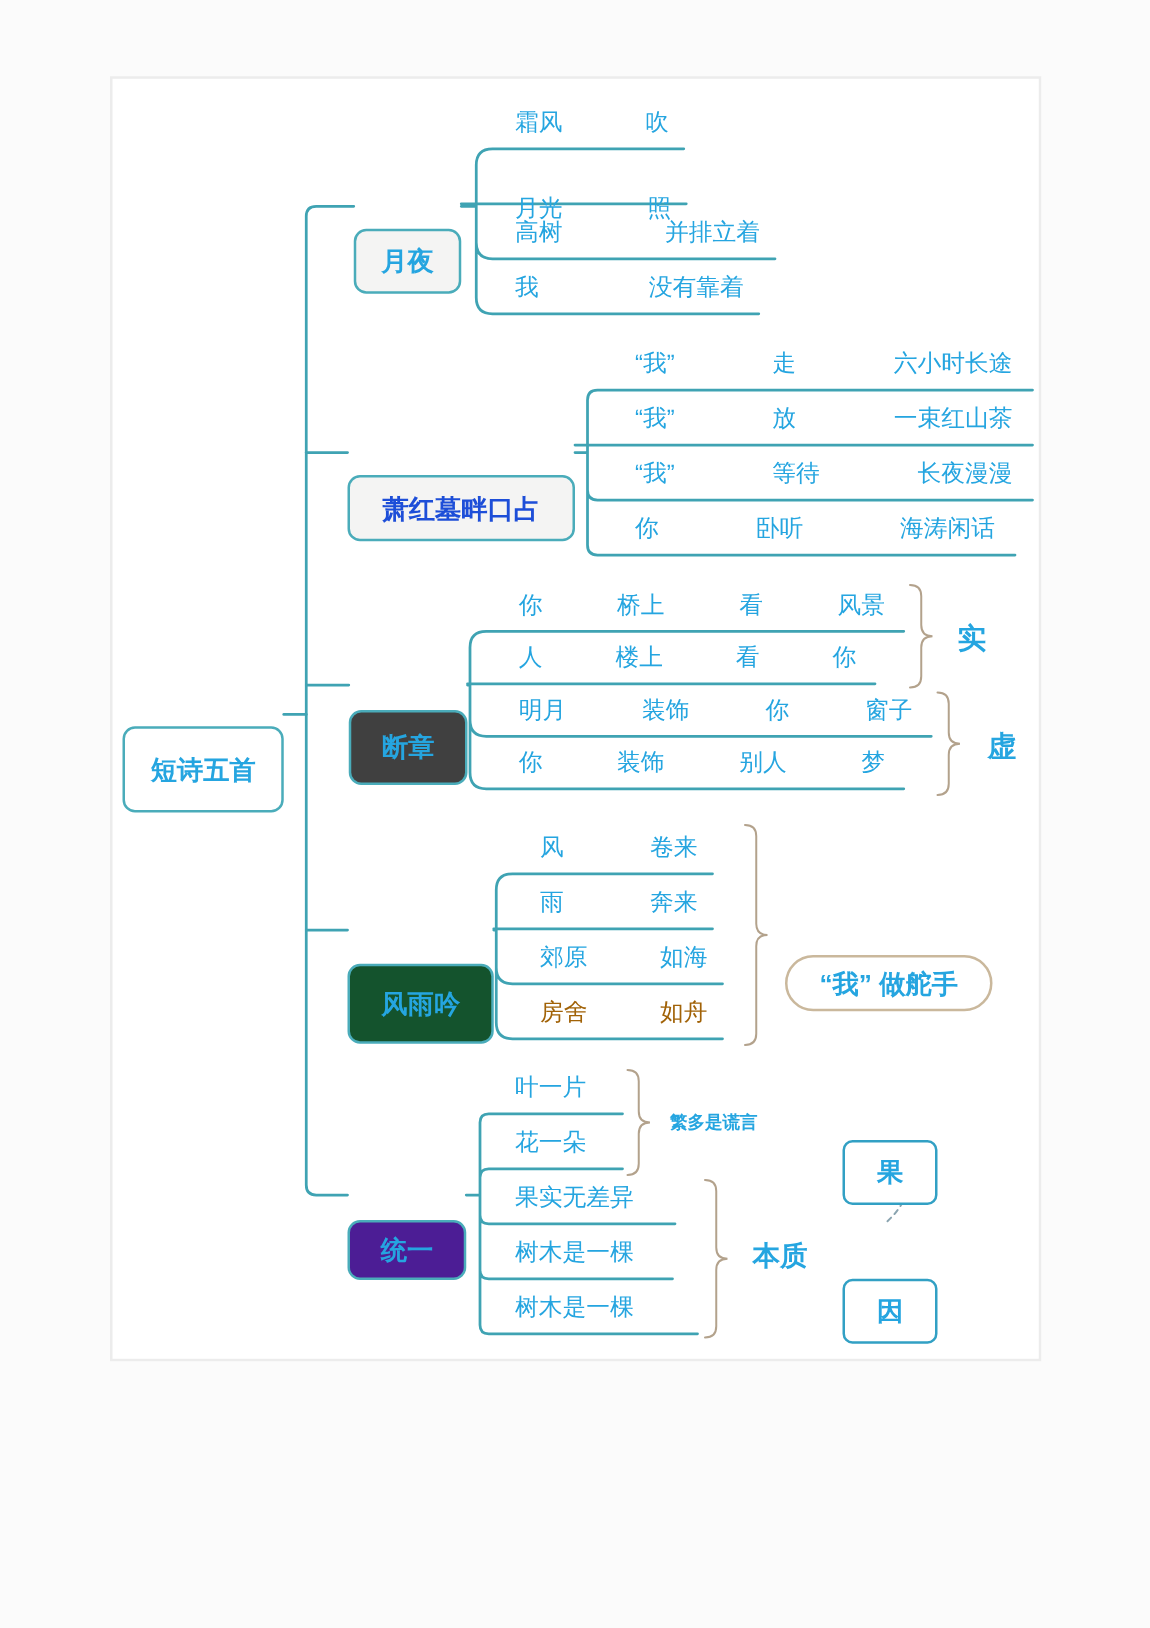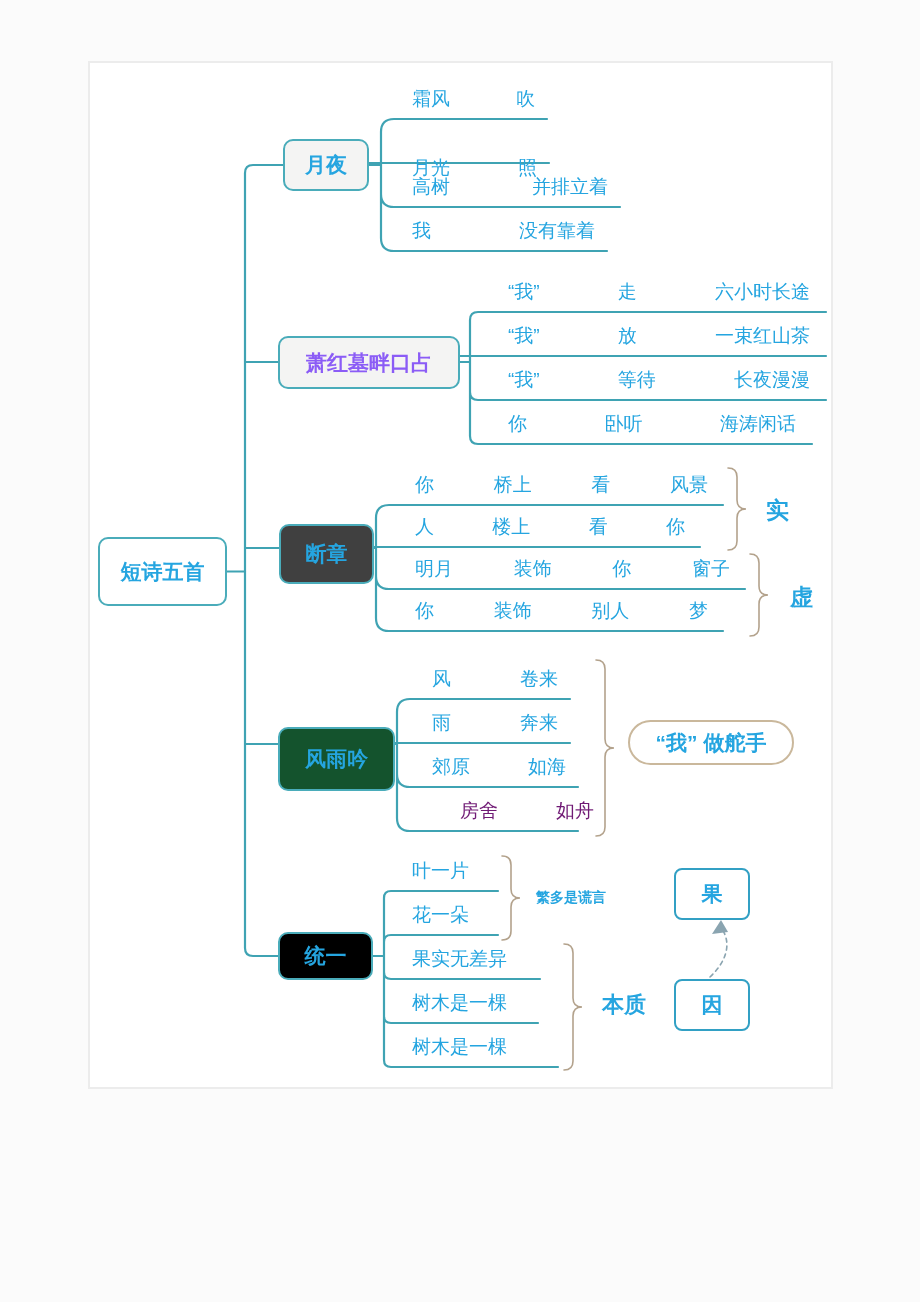--- a/index.html
+++ b/index.html
@@ -2,21 +2,21 @@
 <html><head>
 <meta charset="utf-8">
 <style>
   html,body{margin:0;padding:0;background:#fbfbfb;}
   #canvas{position:relative;width:920px;height:1302px;background:#fbfbfb;overflow:hidden;
           font-family:"Liberation Sans","DejaVu Sans",sans-serif;}
   #page{position:absolute;background:#ffffff;border:2px solid #ececec;box-sizing:border-box;}
   #connector-svg{position:absolute;left:0;top:0;}
   .topic{position:absolute;display:flex;align-items:center;justify-content:center;
          border:2px solid;border-radius:10px;font-weight:bold;box-sizing:border-box;
-         font-size:21px;white-space:nowrap;}
+         font-size:21px;white-space:nowrap;margin-top:44px;}
   .pill{border-radius:24px;}
   .row{position:absolute;display:flex;justify-content:space-between;align-items:flex-end;
        height:26px;line-height:26px;font-weight:normal;font-size:19px;white-space:nowrap;}
   .row span{display:inline-block;}
   .ann{position:absolute;font-weight:bold;white-space:nowrap;line-height:28px;}
 </style>
 </head>
 <body>
 
 <div id="canvas">
@@ -51,21 +51,21 @@
         <span>照</span>
       </div>
       <div class="row" style="left: 412px; top: 174px; width: 196px; color: rgb(37, 165, 224);">
         <span>高树</span>
         <span>并排立着</span>
       </div>
       <div class="row" style="left: 412px; top: 218px; width: 183px; color: rgb(37, 165, 224);">
         <span>我</span>
         <span>没有靠着</span>
       </div>
-      <div class="topic" style="left: 278px; top: 336px; width: 182px; height: 53px; background: rgb(244, 244, 243); border-color: rgb(74, 172, 186); color: #8b5cf6;">萧红墓畔口占</div>
+      <div class="topic" style="left: 278px; top: 336px; width: 182px; height: 53px; background: rgb(244, 244, 243); border-color: rgb(74, 172, 186); color: #1d4ed8;">萧红墓畔口占</div>
       <div class="row" style="left: 508px; top: 279px; width: 302px; color: rgb(37, 165, 224);">
         <span>“我”</span>
         <span>走</span>
         <span>六小时长途</span>
       </div>
       <div class="row" style="left: 508px; top: 323px; width: 302px; color: rgb(37, 165, 224);">
         <span>“我”</span>
         <span>放</span>
         <span>一束红山茶</span>
       </div>
@@ -110,25 +110,25 @@
         <span>卷来</span>
       </div>
       <div class="row" style="left: 432px; top: 710px; width: 126px; color: rgb(37, 165, 224);">
         <span>雨</span>
         <span>奔来</span>
       </div>
       <div class="row" style="left: 432px; top: 754px; width: 134px; color: rgb(37, 165, 224);">
         <span>郊原</span>
         <span>如海</span>
       </div>
-      <div class="row" style="left: 432px; top: 798px; width: 134px; color: #701a75; margin-left: 28px;">
+      <div class="row" style="left: 432px; top: 798px; width: 134px; color: #a16207;">
         <span>房舍</span>
         <span>如舟</span>
       </div>
-      <div class="topic" style="left: 278px; top: 932px; width: 95px; height: 48px; background: #000000; border-color: rgb(74, 172, 186); color: rgb(37, 165, 224);">统一</div>
+      <div class="topic" style="left: 278px; top: 932px; width: 95px; height: 48px; background: #4c1d95; border-color: rgb(74, 172, 186); color: rgb(37, 165, 224);">统一</div>
       <div class="row" style="left: 412px; top: 858px; width: 86px; color: rgb(37, 165, 224);">
         <span>叶一片</span>
       </div>
       <div class="row" style="left: 412px; top: 902px; width: 86px; color: rgb(37, 165, 224);">
         <span>花一朵</span>
       </div>
       <div class="row" style="left: 412px; top: 946px; width: 128px; color: rgb(37, 165, 224);">
         <span>果实无差异</span>
       </div>
       <div class="row" style="left: 412px; top: 990px; width: 126px; color: rgb(37, 165, 224);">

